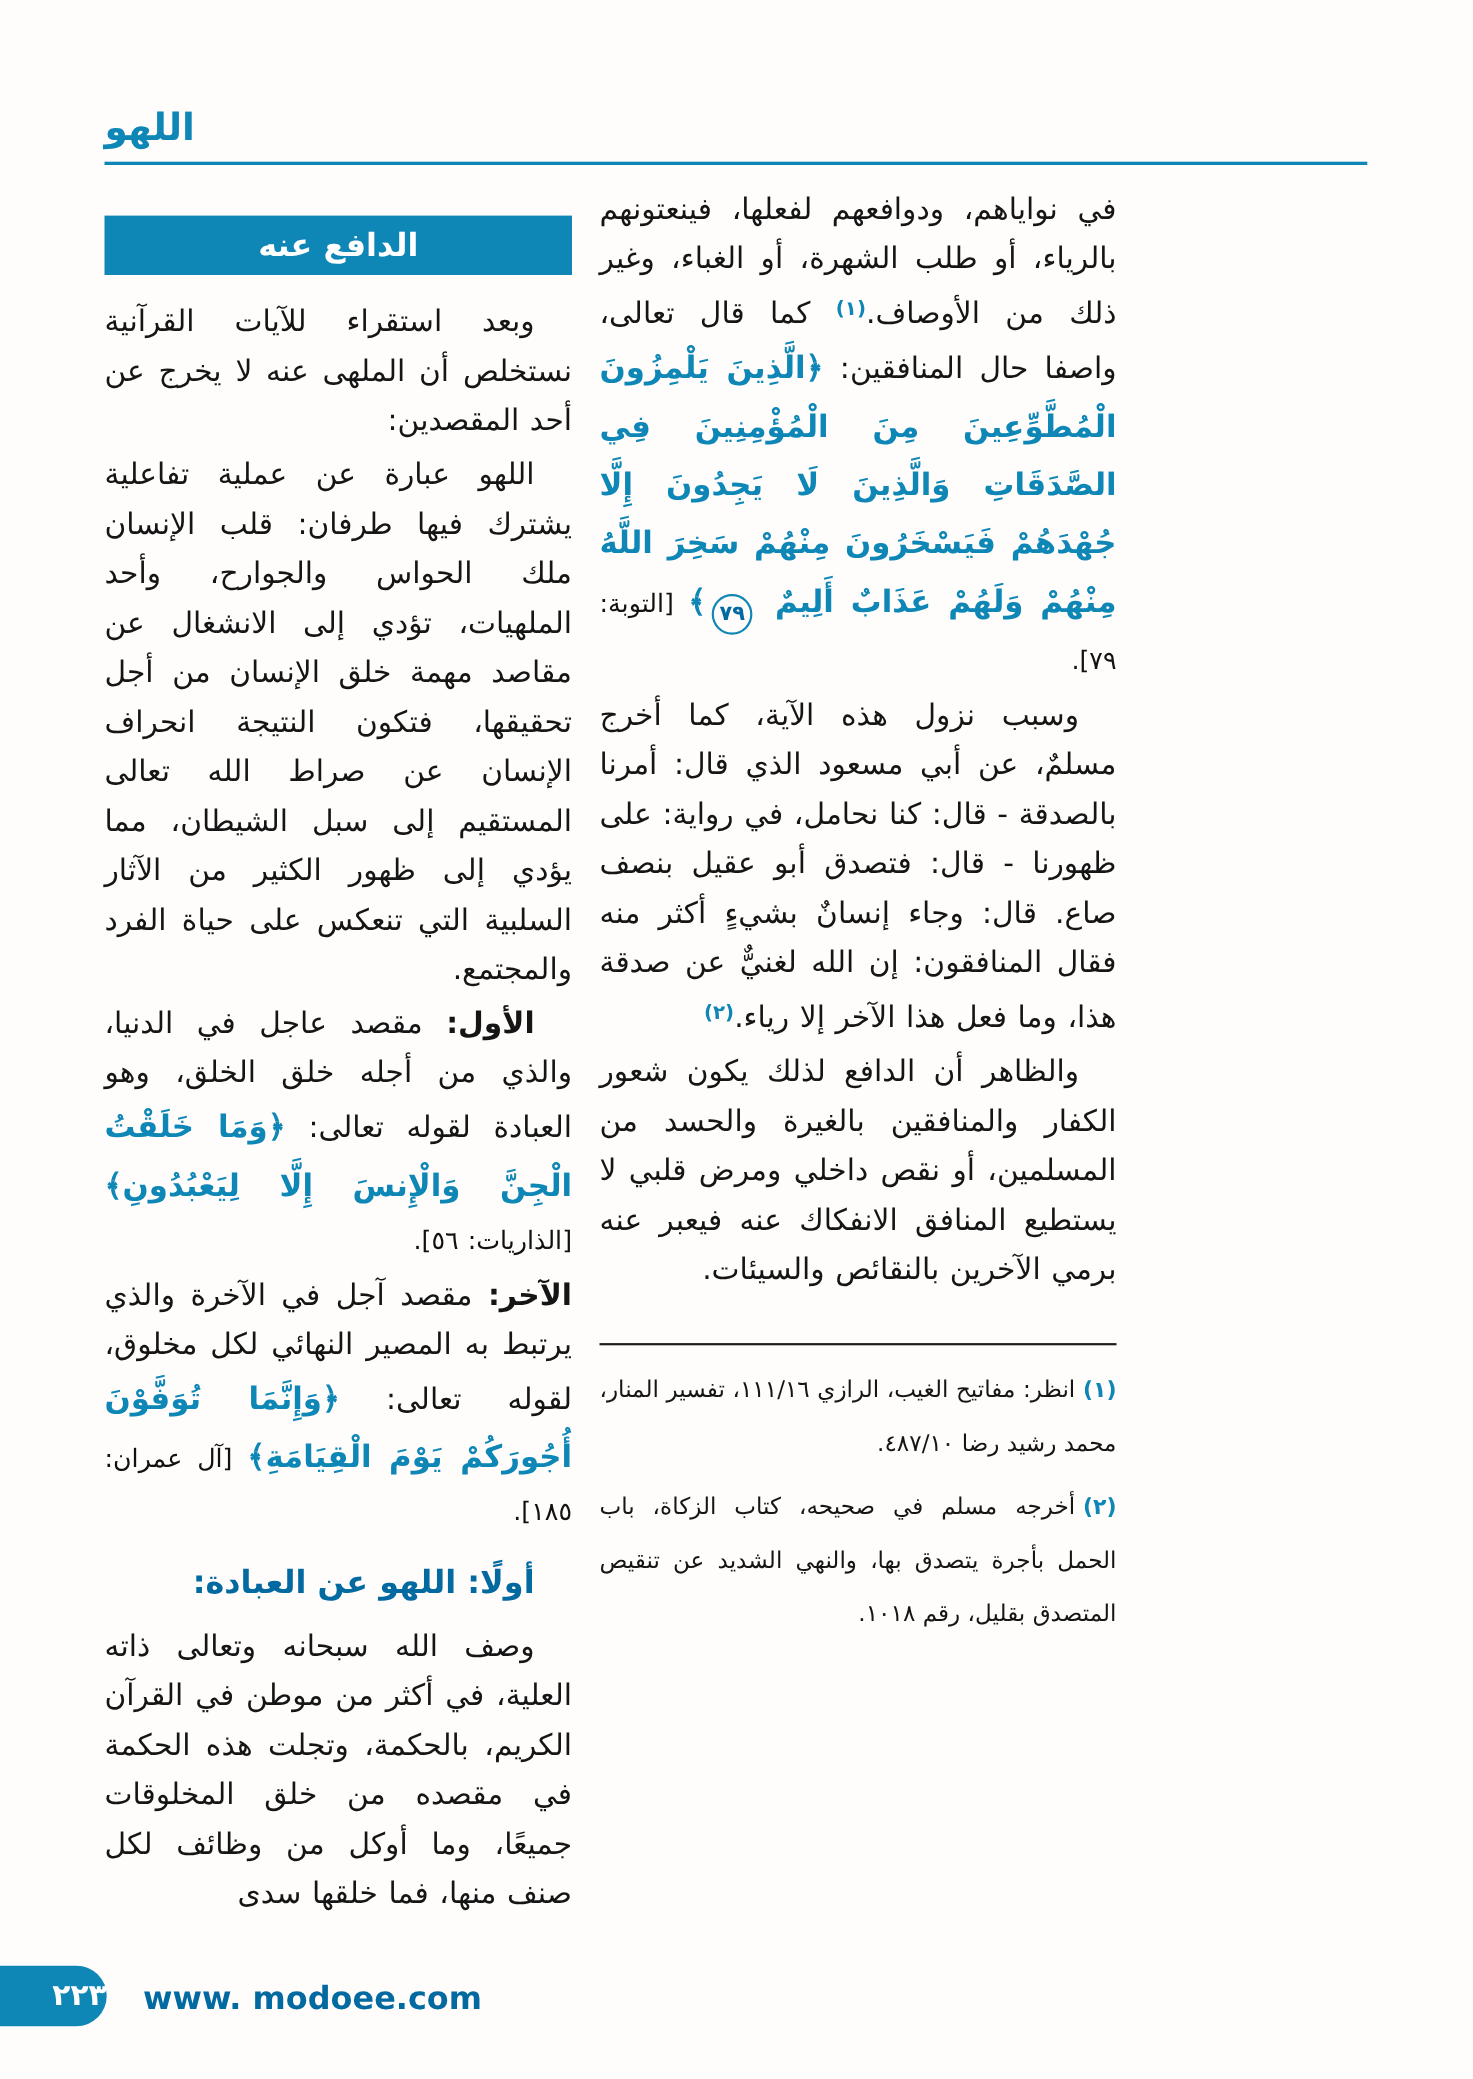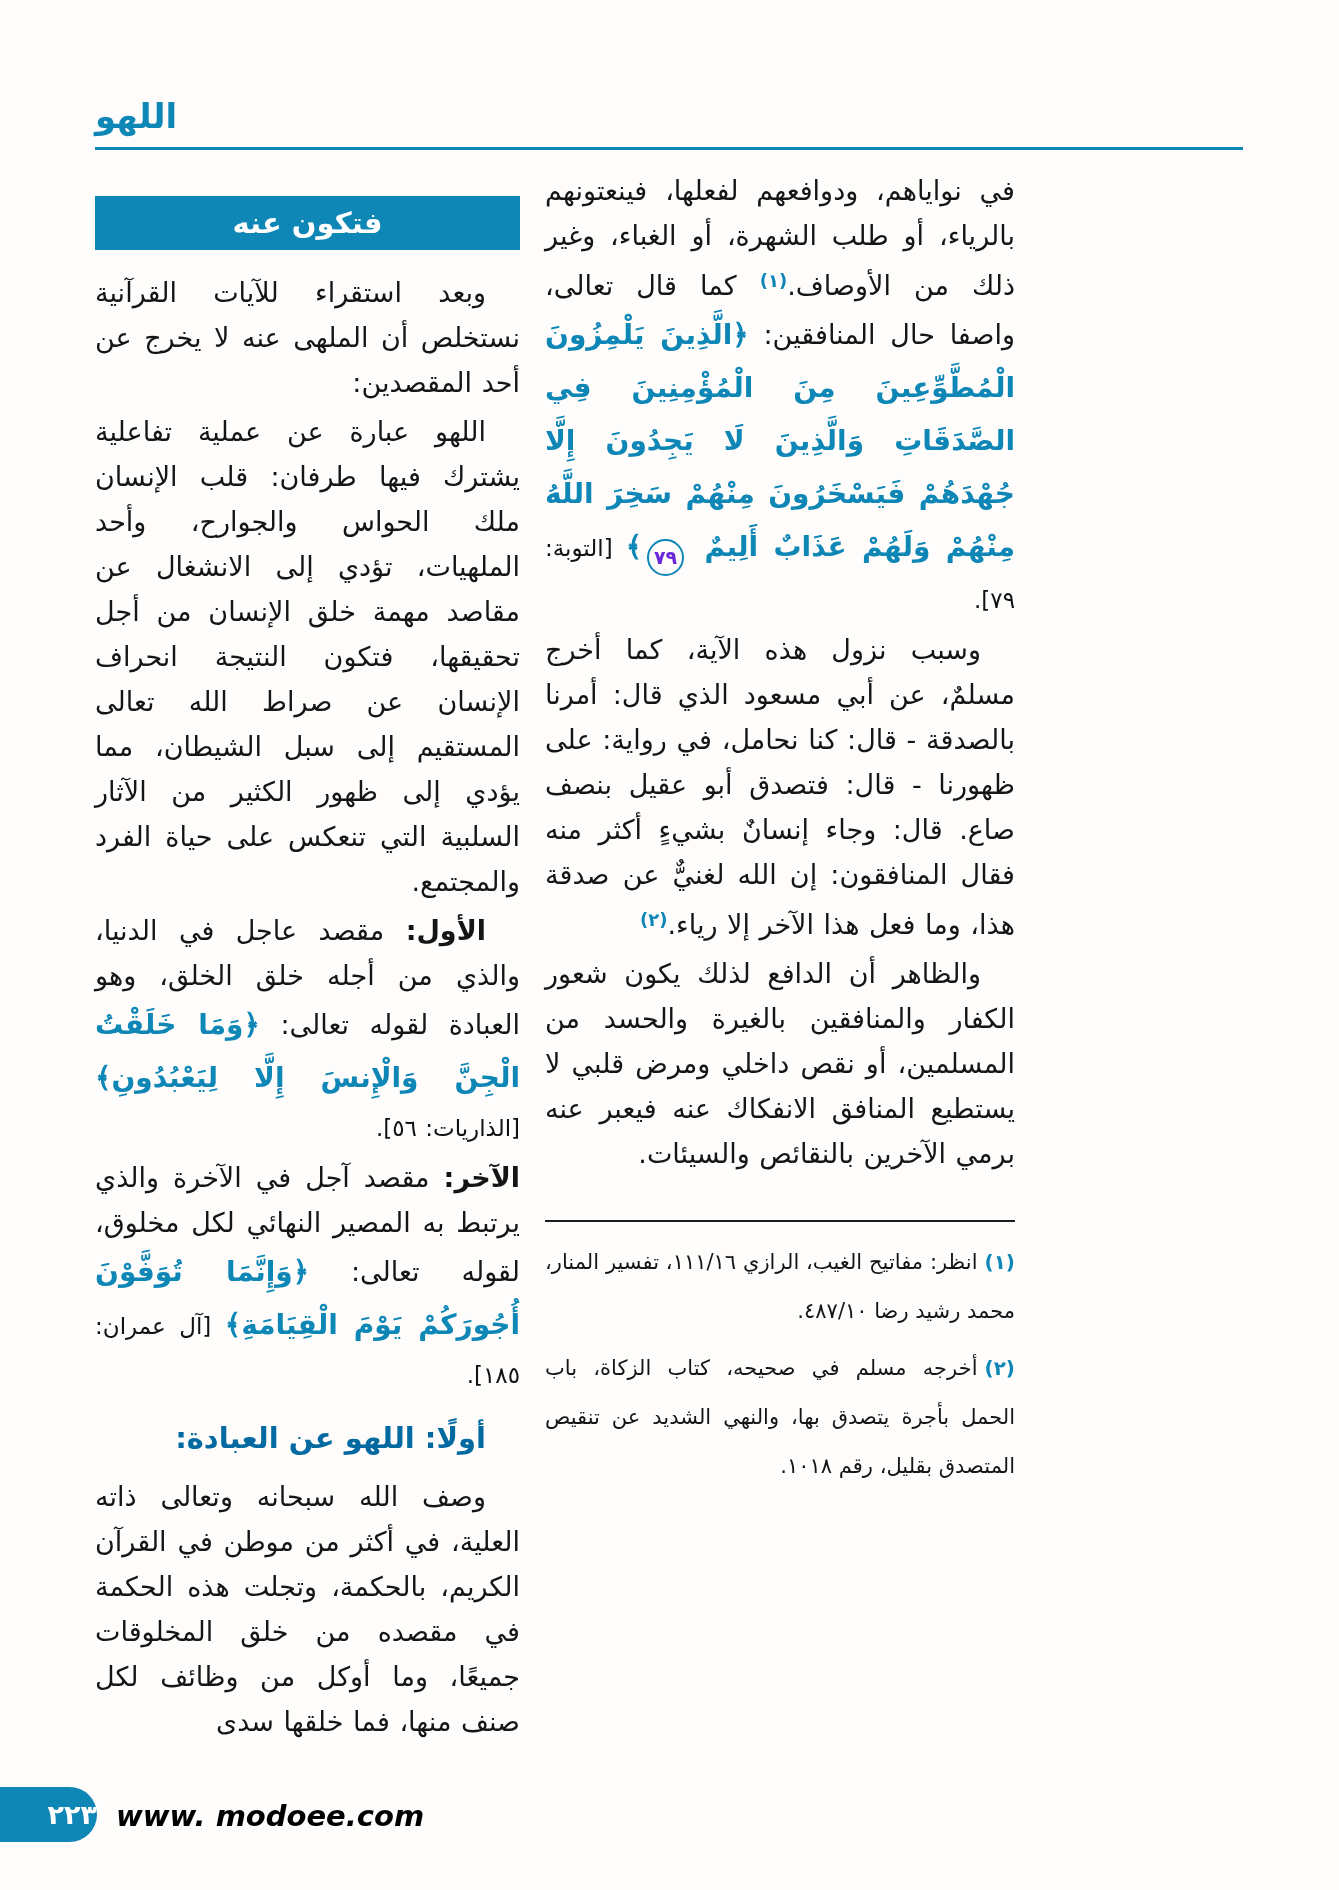--- a/index.html
+++ b/index.html
@@ -56,21 +56,21 @@
     font-weight: bold;
     vertical-align: 8px;
   }
   .ayah-badge {
     display: inline-flex;
     align-items: center;
     justify-content: center;
     width: 37px; height: 37px;
     border: 2px solid #0e86b6;
     border-radius: 50%;
-    color: #6d28d9;
+    color: #0369a1;
     font-size: 19px;
     font-weight: bold;
     vertical-align: -8px;
     margin: 0 5px;
   }
   .footnotes { margin-top: 44px; }
   .fn-rule {
     width: 100%; height: 2px;
     background: #1c1c1c;
     margin-bottom: 16px;
@@ -115,26 +115,25 @@
     border-radius: 0 30px 30px 0;
     display: flex;
     align-items: center;
     justify-content: flex-start;
     color: #ffffff;
     font-size: 27px;
     font-weight: bold;
   }
   .website {
     position: absolute;
-    left: 116px; top: 1799px;
+    left: 130px; top: 1799px;
     font-size: 29px;
     font-weight: bold;
-    color: #000000;
+    color: #0369a1;
     direction: ltr;
-    font-style: italic;
   }
 </style>
 </head>
 <body>
 
 <div class="page">
 
   <div class="running-head">اللهو</div>
   <div class="header-rule"></div>
 
@@ -150,21 +149,21 @@
       <div class="fn-rule"></div>
       <p class="footnote"><span class="fn-num">(١)</span><span>انظر: مفاتيح الغيب، الرازي ١١١/١٦، تفسير المنار، محمد رشيد رضا ٤٨٧/١٠.</span></p>
       <p class="footnote"><span class="fn-num">(٢)</span><span>أخرجه مسلم في صحيحه، كتاب الزكاة، باب الحمل بأجرة يتصدق بها، والنهي الشديد عن تنقيص المتصدق بقليل، رقم ١٠١٨.</span></p>
     </div>
 
   </div>
 
   <div class="col col-left">
 
     <div class="title-box">
-      <span>فتكون عنه</span>
+      <span>الدافع عنه</span>
     </div>
 
     <p class="para"><span>وبعد استقراء للآيات القرآنية نستخلص أن الملهى عنه لا يخرج عن أحد المقصدين:</span></p>
 
     <p class="para"><span>اللهو عبارة عن عملية تفاعلية يشترك فيها طرفان: قلب الإنسان ملك الحواس والجوارح، وأحد الملهيات، تؤدي إلى الانشغال عن مقاصد مهمة خلق الإنسان من أجل تحقيقها، فتكون النتيجة انحراف الإنسان عن صراط الله تعالى المستقيم إلى سبل الشيطان، مما يؤدي إلى ظهور الكثير من الآثار السلبية التي تنعكس على حياة الفرد والمجتمع.</span></p>
 
     <p class="para"><span class="lead">الأول:</span><span> مقصد عاجل في الدنيا، والذي من أجله خلق الخلق، وهو العبادة لقوله تعالى: </span><span class="quran">﴿وَمَا خَلَقْتُ الْجِنَّ وَالْإِنسَ إِلَّا لِيَعْبُدُونِ﴾</span><span class="ref"> [الذاريات: ٥٦].</span></p>
 
     <p class="para no-indent"><span class="lead">الآخر:</span><span> مقصد آجل في الآخرة والذي يرتبط به المصير النهائي لكل مخلوق، لقوله تعالى: </span><span class="quran">﴿وَإِنَّمَا تُوَفَّوْنَ أُجُورَكُمْ يَوْمَ الْقِيَامَةِ﴾</span><span class="ref"> [آل عمران: ١٨٥].</span></p>
 

